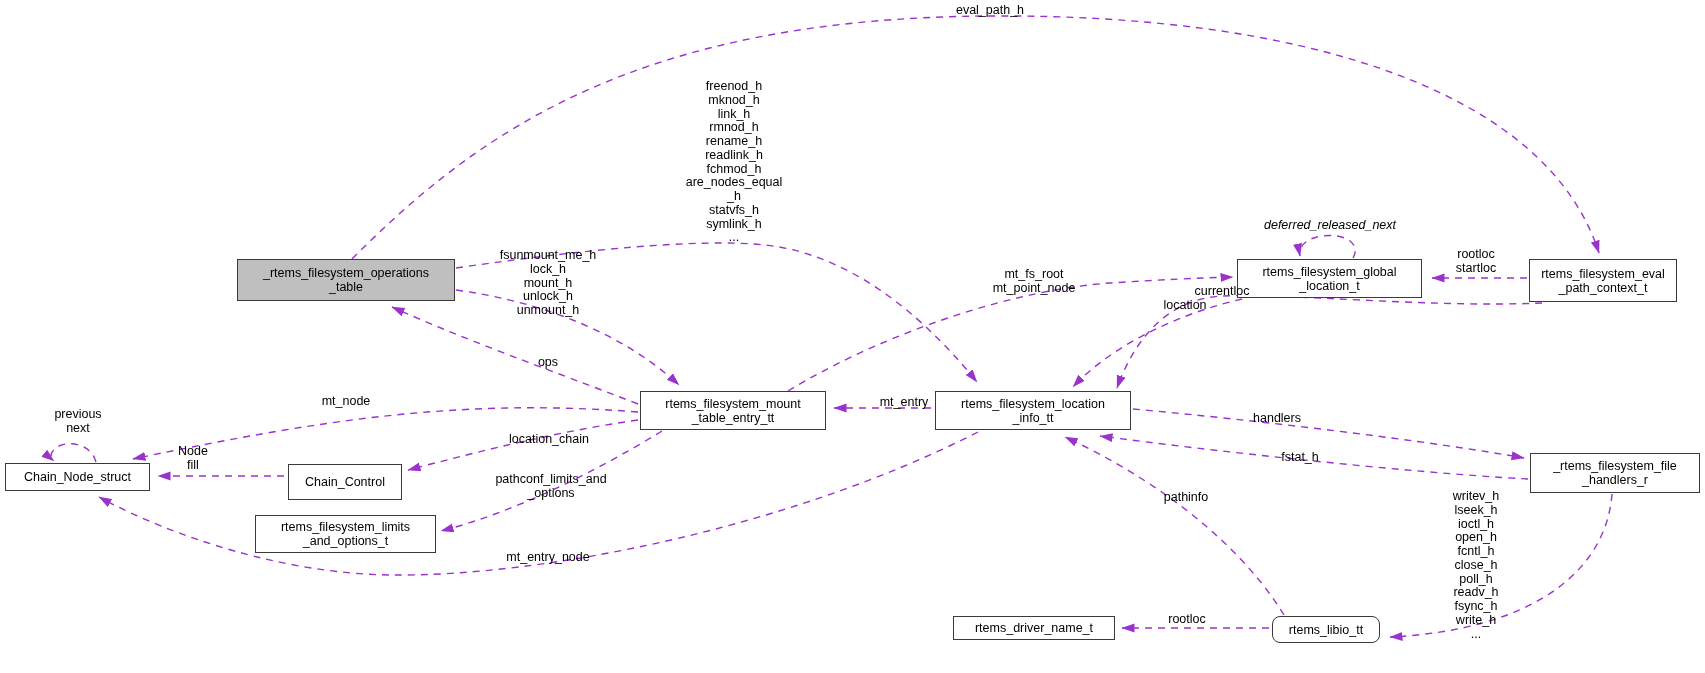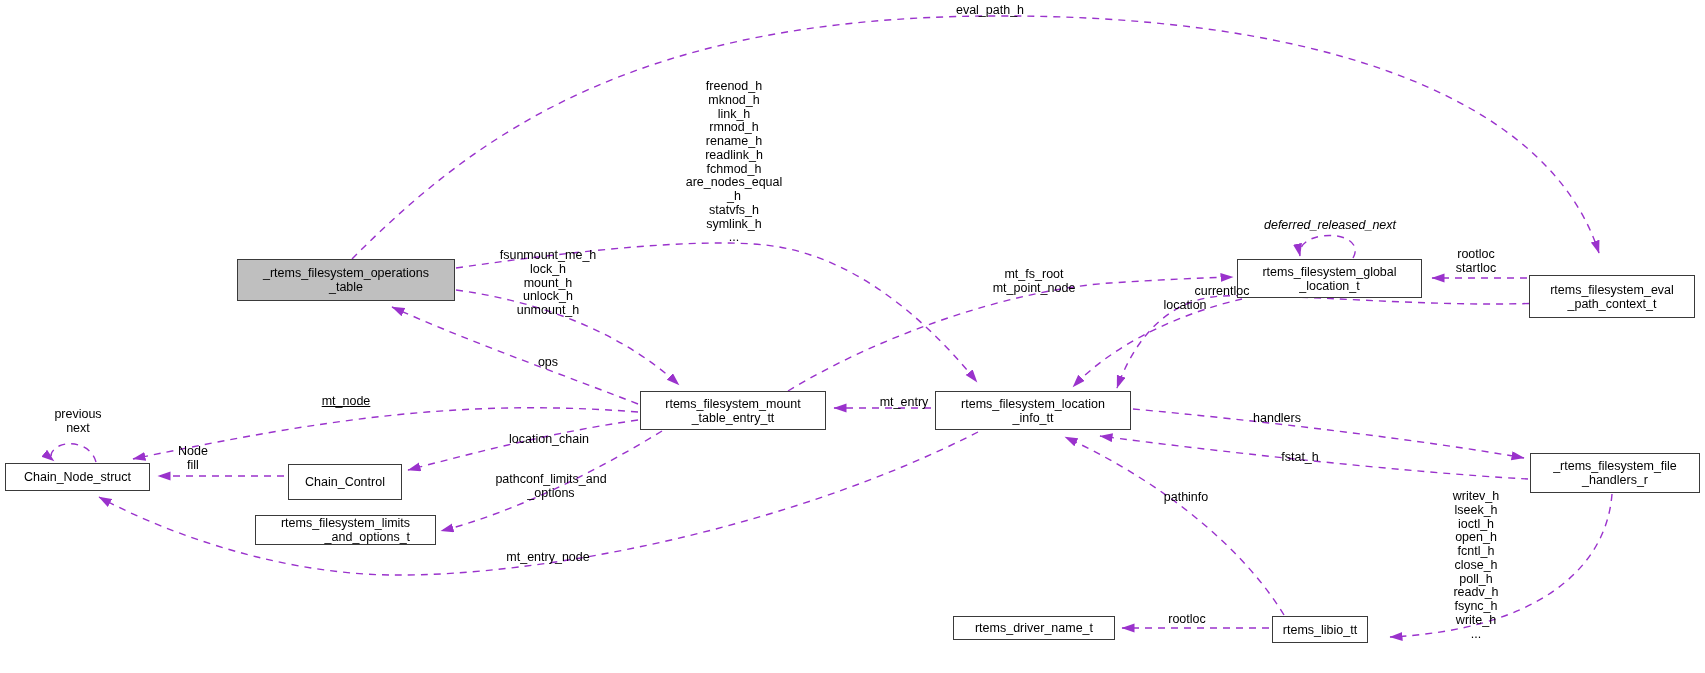--- a/index.html
+++ b/index.html
@@ -82,55 +82,55 @@
     <path class="edge" d="M 1528 479 C 1400 472, 1205 450, 1100 436" marker-end="url(#arrow)"></path>
     <path class="edge" d="M 1612 494 C 1606 572, 1532 630, 1390 637" marker-end="url(#arrow)"></path>
     <path class="edge" d="M 1284 615 C 1248 556, 1175 488, 1065 437" marker-end="url(#arrow)"></path>
     <path class="edge" d="M 1269 628 L 1122 628" marker-end="url(#arrow)"></path>
   </svg>
 
   <div class="node highlight" style="left:237px;top:259px;width:218px;height:42px;">_rtems_filesystem_operations
 _table</div>
   <div class="node" style="left:5px;top:463px;width:145px;height:28px;">Chain_Node_struct</div>
   <div class="node" style="left:288px;top:464px;width:114px;height:36px;">Chain_Control</div>
-  <div class="node" style="left:255px;top:515px;width:181px;height:30px;text-align:right;">rtems_filesystem_limits
+  <div class="node" style="left:255px;top:515px;width:181px;height:38px;">rtems_filesystem_limits
 _and_options_t</div>
   <div class="node" style="left:935px;top:391px;width:196px;height:39px;">rtems_filesystem_location
 _info_tt</div>
   <div class="node" style="left:640px;top:391px;width:186px;height:39px;">rtems_filesystem_mount
 _table_entry_tt</div>
   <div class="node" style="left:1237px;top:259px;width:185px;height:39px;">rtems_filesystem_global
 _location_t</div>
-  <div class="node" style="left:1529px;top:259px;width:166px;height:43px;margin-top:16px;">rtems_filesystem_eval
+  <div class="node" style="left:1529px;top:259px;width:148px;height:43px;">rtems_filesystem_eval
 _path_context_t</div>
   <div class="node" style="left:1530px;top:453px;width:170px;height:40px;">_rtems_filesystem_file
 _handlers_r</div>
   <div class="node" style="left:953px;top:616px;width:162px;height:24px;">rtems_driver_name_t</div>
-  <div class="node" style="left:1272px;top:616px;width:96px;height:27px;">rtems_libio_tt</div>
+  <div class="node" style="left:1272px;top:616px;width:108px;height:27px;border-radius:8px;">rtems_libio_tt</div>
 
   <div class="elabel" style="left:990px;top:4px;">eval_path_h</div>
   <div class="elabel" style="left:734px;top:80px;">freenod_h
 mknod_h
 link_h
 rmnod_h
 rename_h
 readlink_h
 fchmod_h
 are_nodes_equal
 _h
 statvfs_h
 symlink_h
 ...</div>
   <div class="elabel" style="left:548px;top:249px;">fsunmount_me_h
 lock_h
 mount_h
 unlock_h
 unmount_h</div>
   <div class="elabel" style="left:548px;top:356px;">ops</div>
-  <div class="elabel" style="left:346px;top:395px;text-decoration:underline;">mt_node</div>
+  <div class="elabel" style="left:346px;top:395px;">mt_node</div>
   <div class="elabel" style="left:193px;top:445px;">Node
 fill</div>
   <div class="elabel" style="left:78px;top:408px;">previous
 next</div>
   <div class="elabel" style="left:549px;top:433px;">location_chain</div>
   <div class="elabel" style="left:551px;top:473px;">pathconf_limits_and
 _options</div>
   <div class="elabel" style="left:548px;top:551px;">mt_entry_node</div>
   <div class="elabel" style="left:904px;top:396px;">mt_entry</div>
   <div class="elabel" style="left:1034px;top:268px;">mt_fs_root

